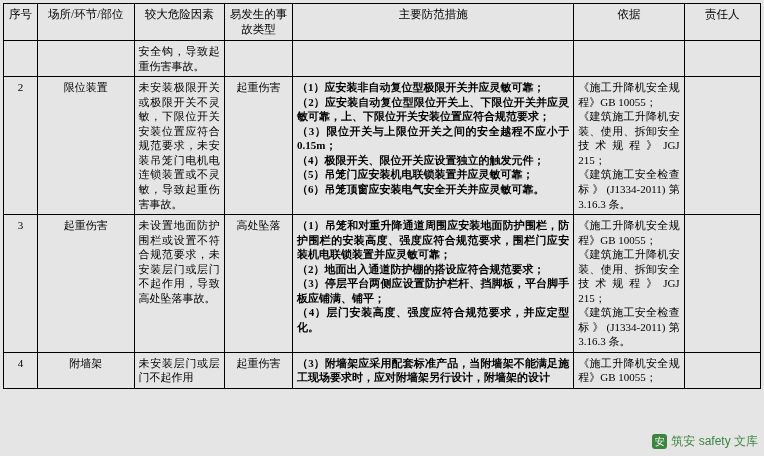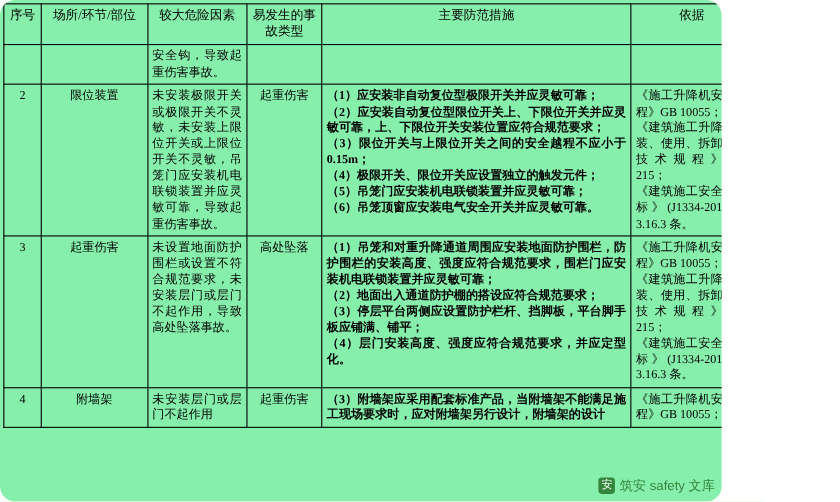--- a/index.html
+++ b/index.html
@@ -9,26 +9,25 @@
   }
   body {
     width: 764px;
     height: 456px;
     font-family: "Liberation Serif", "DejaVu Serif", serif;
     color: #000;
     overflow: hidden;
     position: relative;
   }
   .page {
-    width: 656px;
+    width: 764px;
     height: 456px;
     position: relative;
     overflow: hidden;
-    background: #86efac;
-    border-radius: 14px;
+    background: #e5e5e5;
   }
   table.risk-table {
     border-collapse: collapse;
     table-layout: fixed;
     width: 758px;
     margin: 3px 3px 0 3px;
     font-size: 11px;
     line-height: 1.32;
   }
   table.risk-table td, table.risk-table th {
@@ -131,21 +130,21 @@
         <td class="cell-text">安全钩，导致起重伤害事故。</td>
         <td class="center-mid"></td>
         <td class="cell-text"></td>
         <td class="cell-text"></td>
         <td class="center-mid"></td>
       </tr>
 
       <tr>
         <td class="center-mid">2</td>
         <td class="center-mid">限位装置</td>
-        <td class="cell-text">未安装极限开关或极限开关不灵敏，未安装上限位开关或上限位开关不灵敏，吊笼门应安装机电联锁装置并应灵敏可靠，导致起重伤害事故。</td>
+        <td class="cell-text">未安装极限开关或极限开关不灵敏，下限位开关安装位置应符合规范要求，未安装吊笼门电机电连锁装置或不灵敏，导致起重伤害事故。</td>
         <td class="center-mid">起重伤害</td>
         <td class="cell-text">
           <p class="measure-line">（1）应安装非自动复位型极限开关并应灵敏可靠；</p>
           <p class="measure-line">（2）应安装自动复位型限位开关上、下限位开关并应灵敏可靠，上、下限位开关安装位置应符合规范要求；</p>
           <p class="measure-line">（3）限位开关与上限位开关之间的安全越程不应小于0.15m；</p>
           <p class="measure-line">（4）极限开关、限位开关应设置独立的触发元件；</p>
           <p class="measure-line">（5）吊笼门应安装机电联锁装置并应灵敏可靠；</p>
           <p class="measure-line">（6）吊笼顶窗应安装电气安全开关并应灵敏可靠。</p>
         </td>
         <td class="cell-text">

